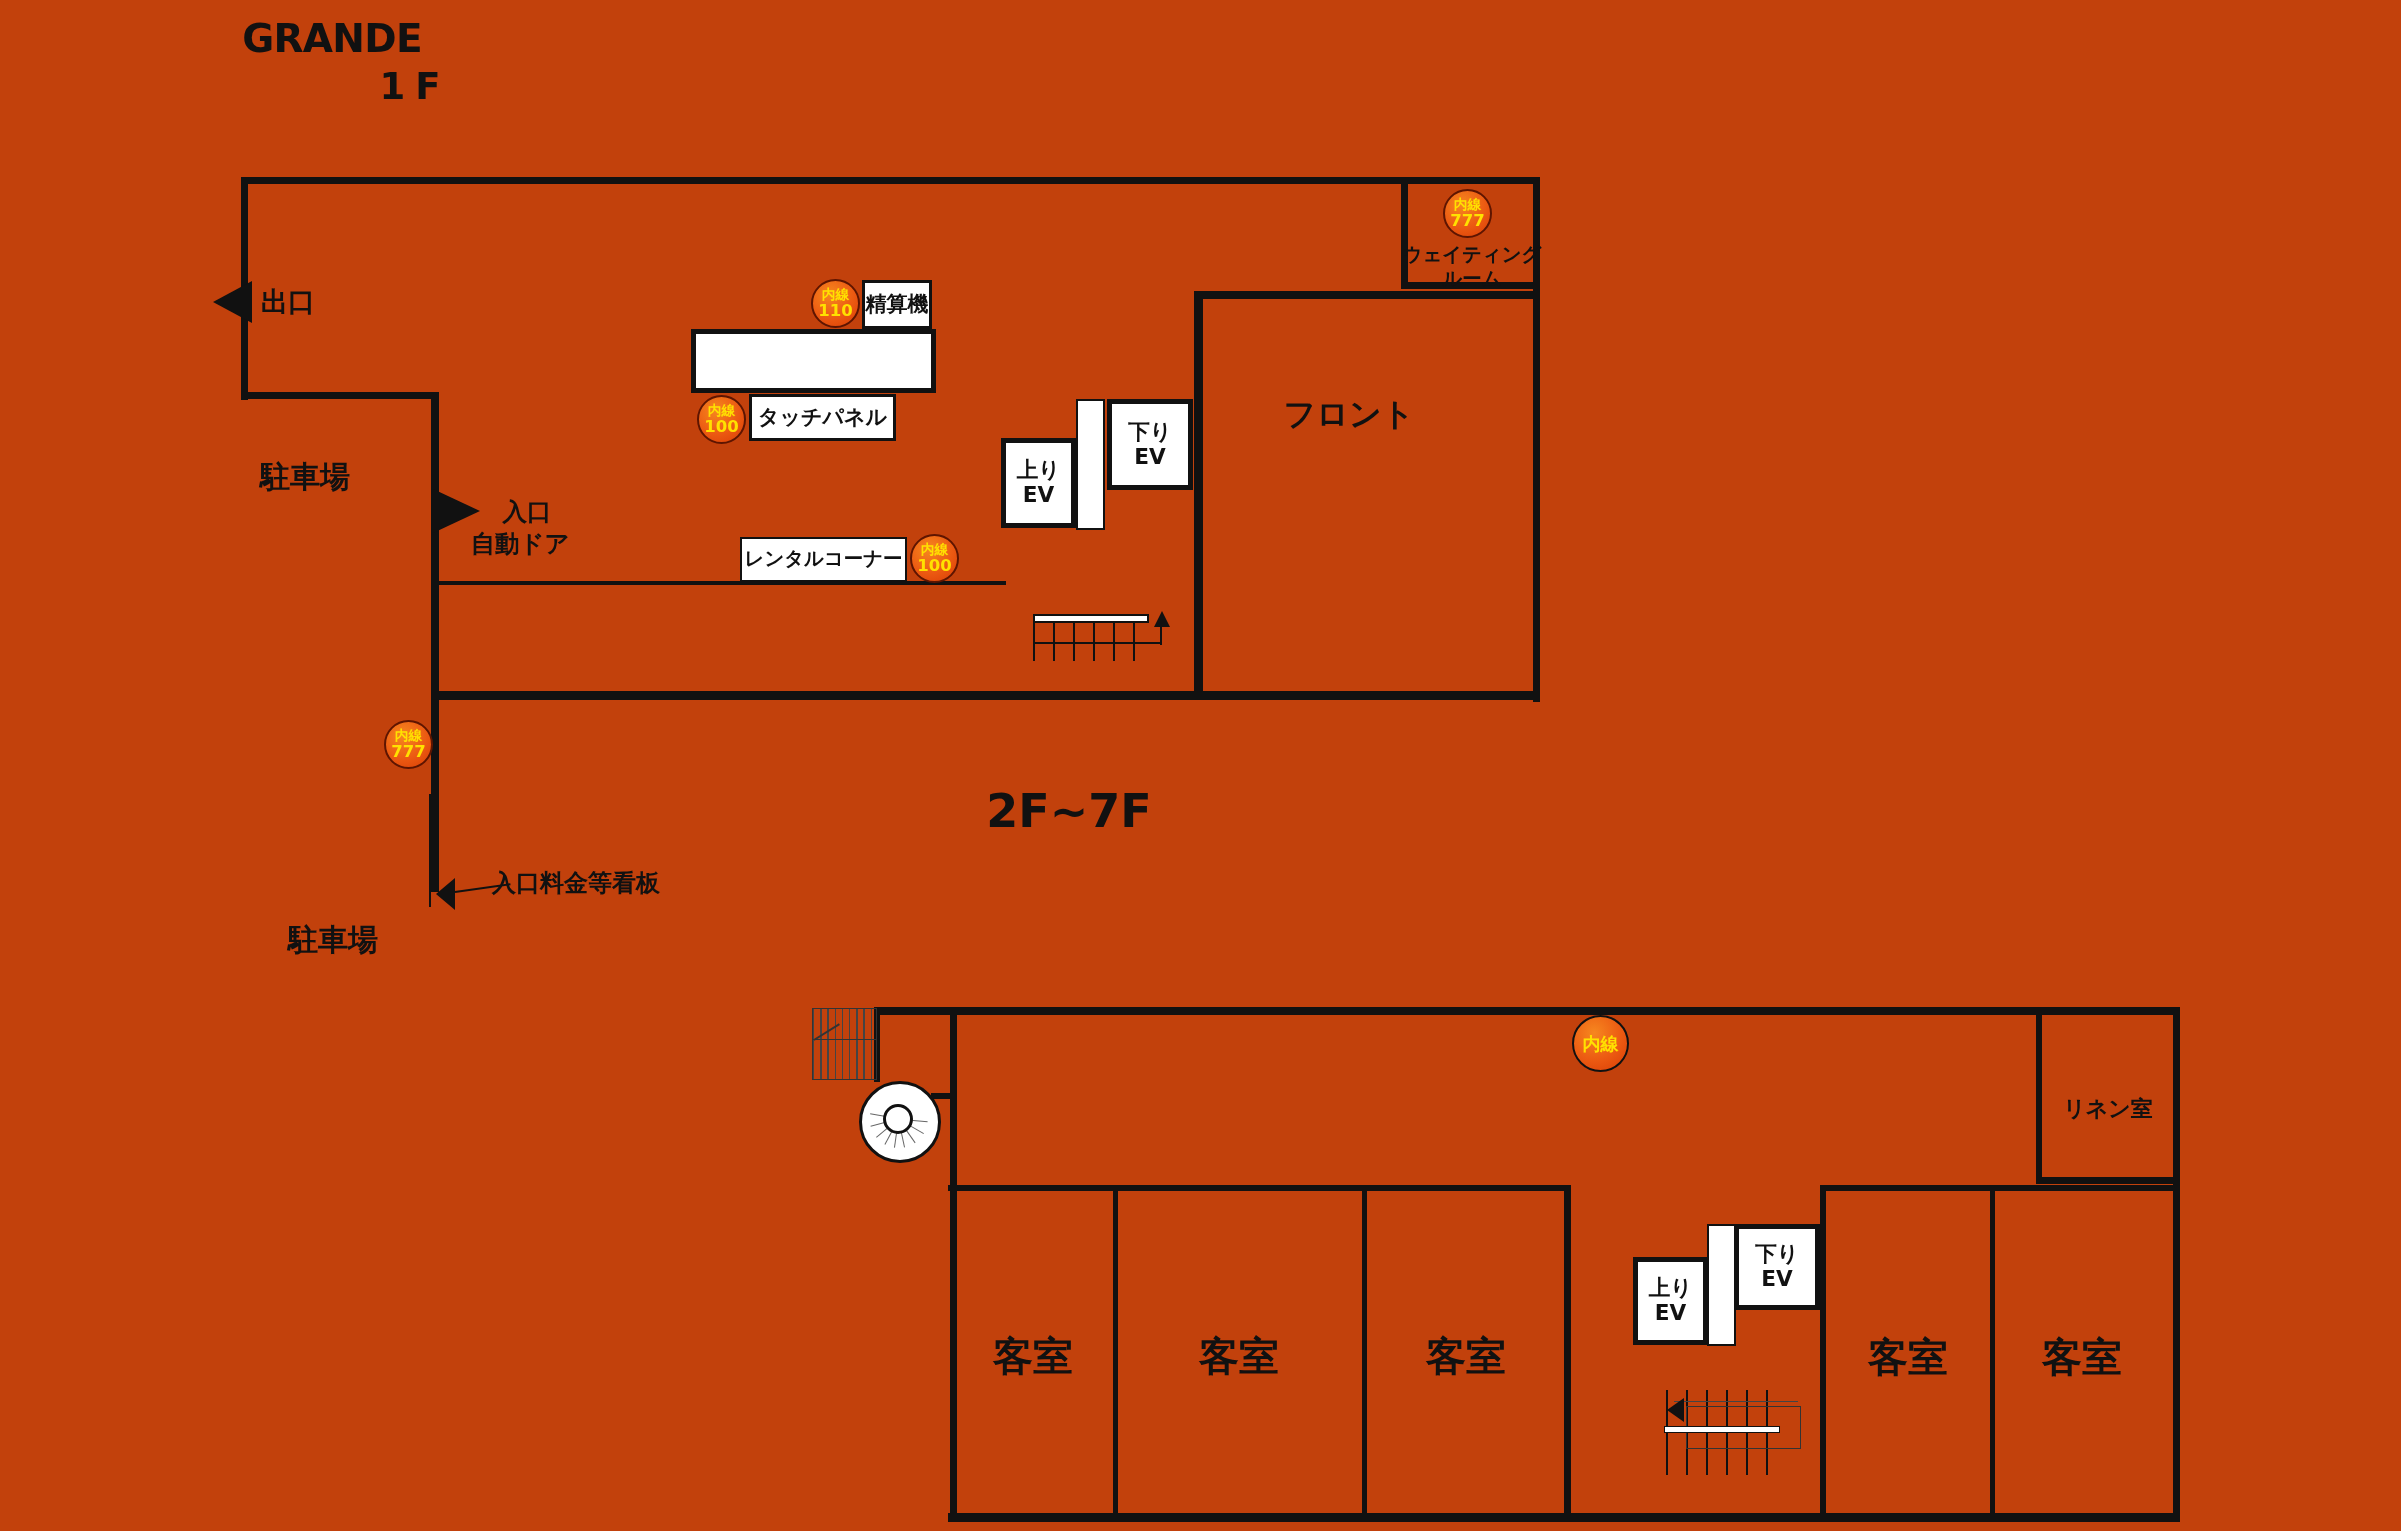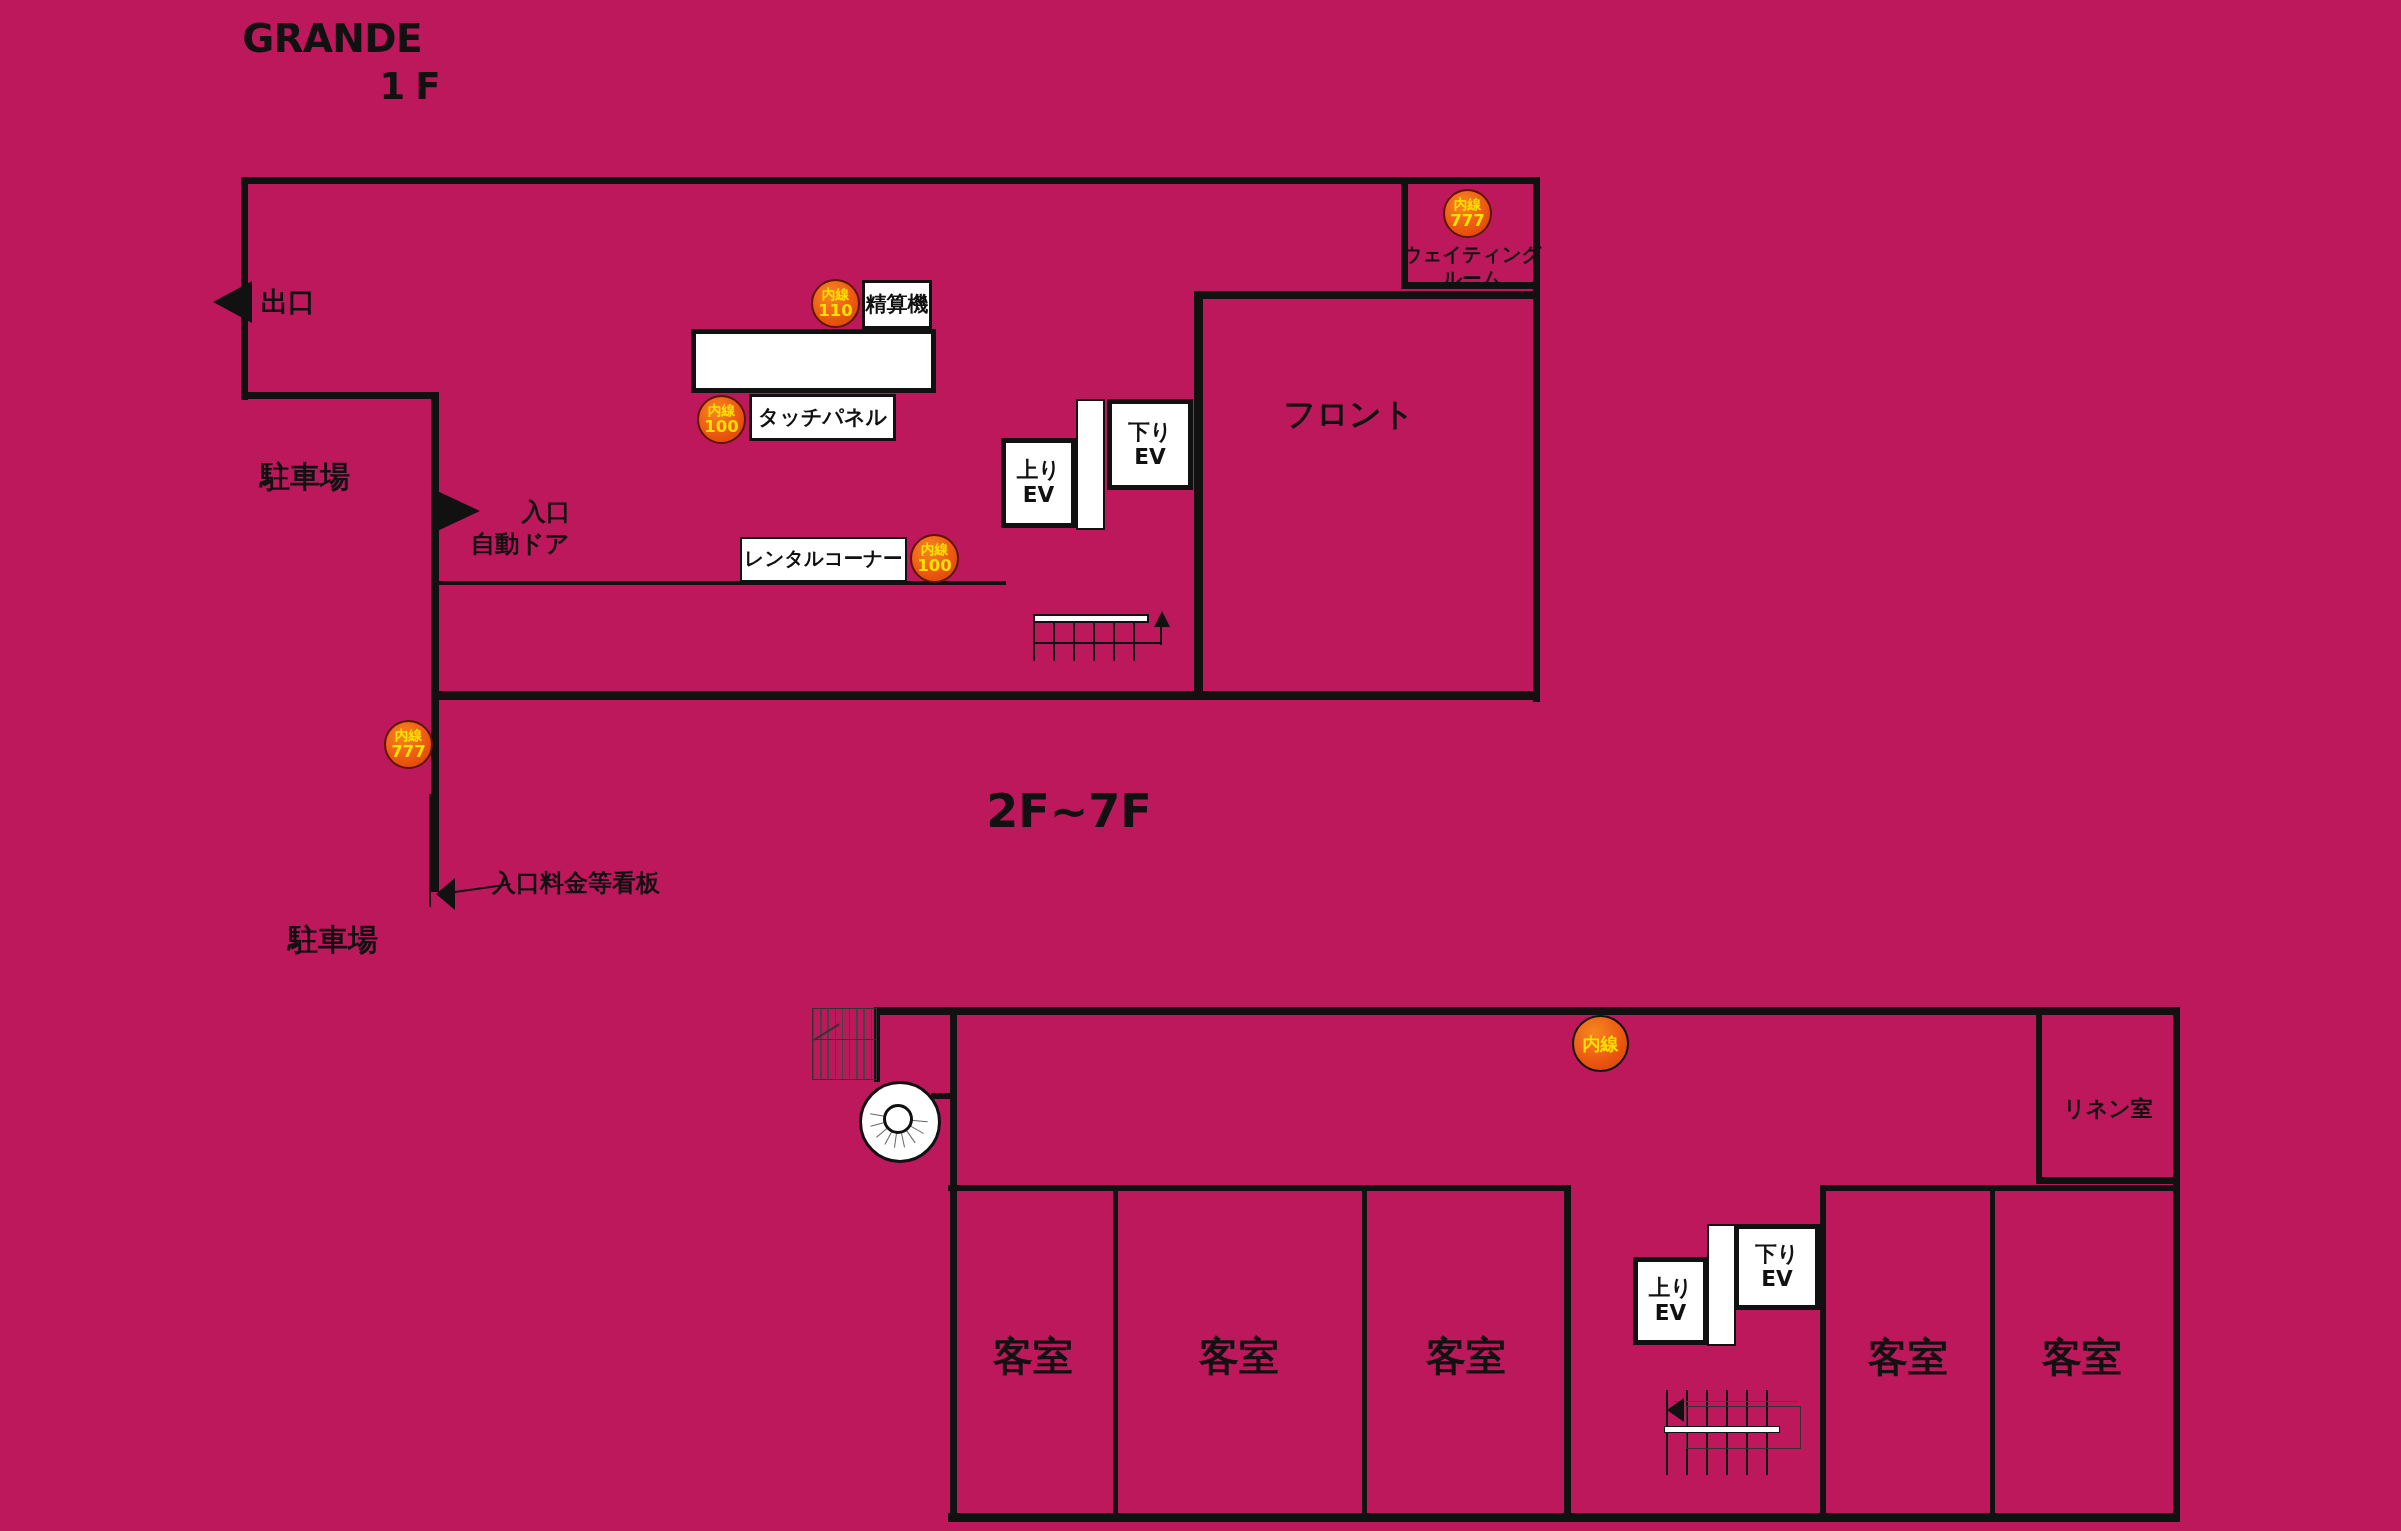--- a/index.html
+++ b/index.html
@@ -1,17 +1,17 @@
 <!DOCTYPE html>
 <html style="--badge-fill: #ec5a12; --badge-text: #ffe100; --notice-bg: #fff000; --notice-text: #e60012; --wall: #111111;font-size:11.5px"><head>
 <meta charset="utf-8">
 <style>
   html,body{margin:0;padding:0;background:#fff;}
   body{font-family:"DejaVu Sans","Liberation Sans",sans-serif;}
-  #canvas{position:relative;width:2401px;height:1532px;background:#be185d;overflow:hidden;}
+  #canvas{position:relative;width:2401px;height:1532px;background:#c2410c;overflow:hidden;}
   .wall{position:absolute;background:#111;}
   .lab{position:absolute;transform:translate(-50%,-50%);white-space:nowrap;font-weight:bold;color:#111;}
   .box{position:absolute;box-sizing:border-box;background:#fff;border:3.6px solid #111;
        display:flex;flex-direction:column;align-items:center;justify-content:center;
        text-align:right;font-weight:bold;color:#111;line-height:1.15;}
   .thin{border-width:2.2px;}
   .badge{position:absolute;width:49px;height:49px;box-sizing:border-box;border-radius:50%;
          border:2.2px solid #5e1501;
          background:radial-gradient(circle at 38% 30%, #f6871f 0%, #ec5a12 55%, #d93d05 100%);
          display:flex;flex-direction:column;align-items:center;justify-content:center;
@@ -75,21 +75,21 @@
   <div class="box thin" style="left:1033px;top:614px;width:116px;height:8.6px;"></div>
   <div class="ticks" style="left:1033px;top:623px;width:106px;height:38px;"></div>
   <div class="wall" style="left:1033px;top:642px;width:129px;height:2.2px;"></div>
   <div class="wall" style="left:1160px;top:627px;width:2.2px;height:18px;"></div>
   <div class="tri" style="left:1154px;top:611px;border-left:8px solid transparent;border-right:8px solid transparent;border-bottom:16px solid #111;"></div>
 
   <div class="tri" style="left:213px;top:281px;border-top:21px solid transparent;border-bottom:21px solid transparent;border-right:39px solid #111;"></div>
   <div class="lab" style="left:288px;top:302px;font-size:27px;">出口</div>
   <div class="lab" style="left:305px;top:477px;font-size:30px;">駐車場</div>
   <div class="tri" style="left:433px;top:489px;border-top:22px solid transparent;border-bottom:22px solid transparent;border-left:47px solid #111;"></div>
-  <div class="lab" style="left:546px;top:512px;font-size:24.4px;">入口</div>
+  <div class="lab" style="left:527px;top:512px;font-size:24.4px;">入口</div>
   <div class="lab" style="left:520px;top:544px;font-size:24.4px;">自動ドア</div>
 
   <div class="badge" style="left:811px;top:279px;">
     <span class="b1">内線</span>
     <span class="b2">110</span>
   </div>
   <div class="badge" style="left:697px;top:395px;">
     <span class="b1">内線</span>
     <span class="b2">100</span>
   </div>

